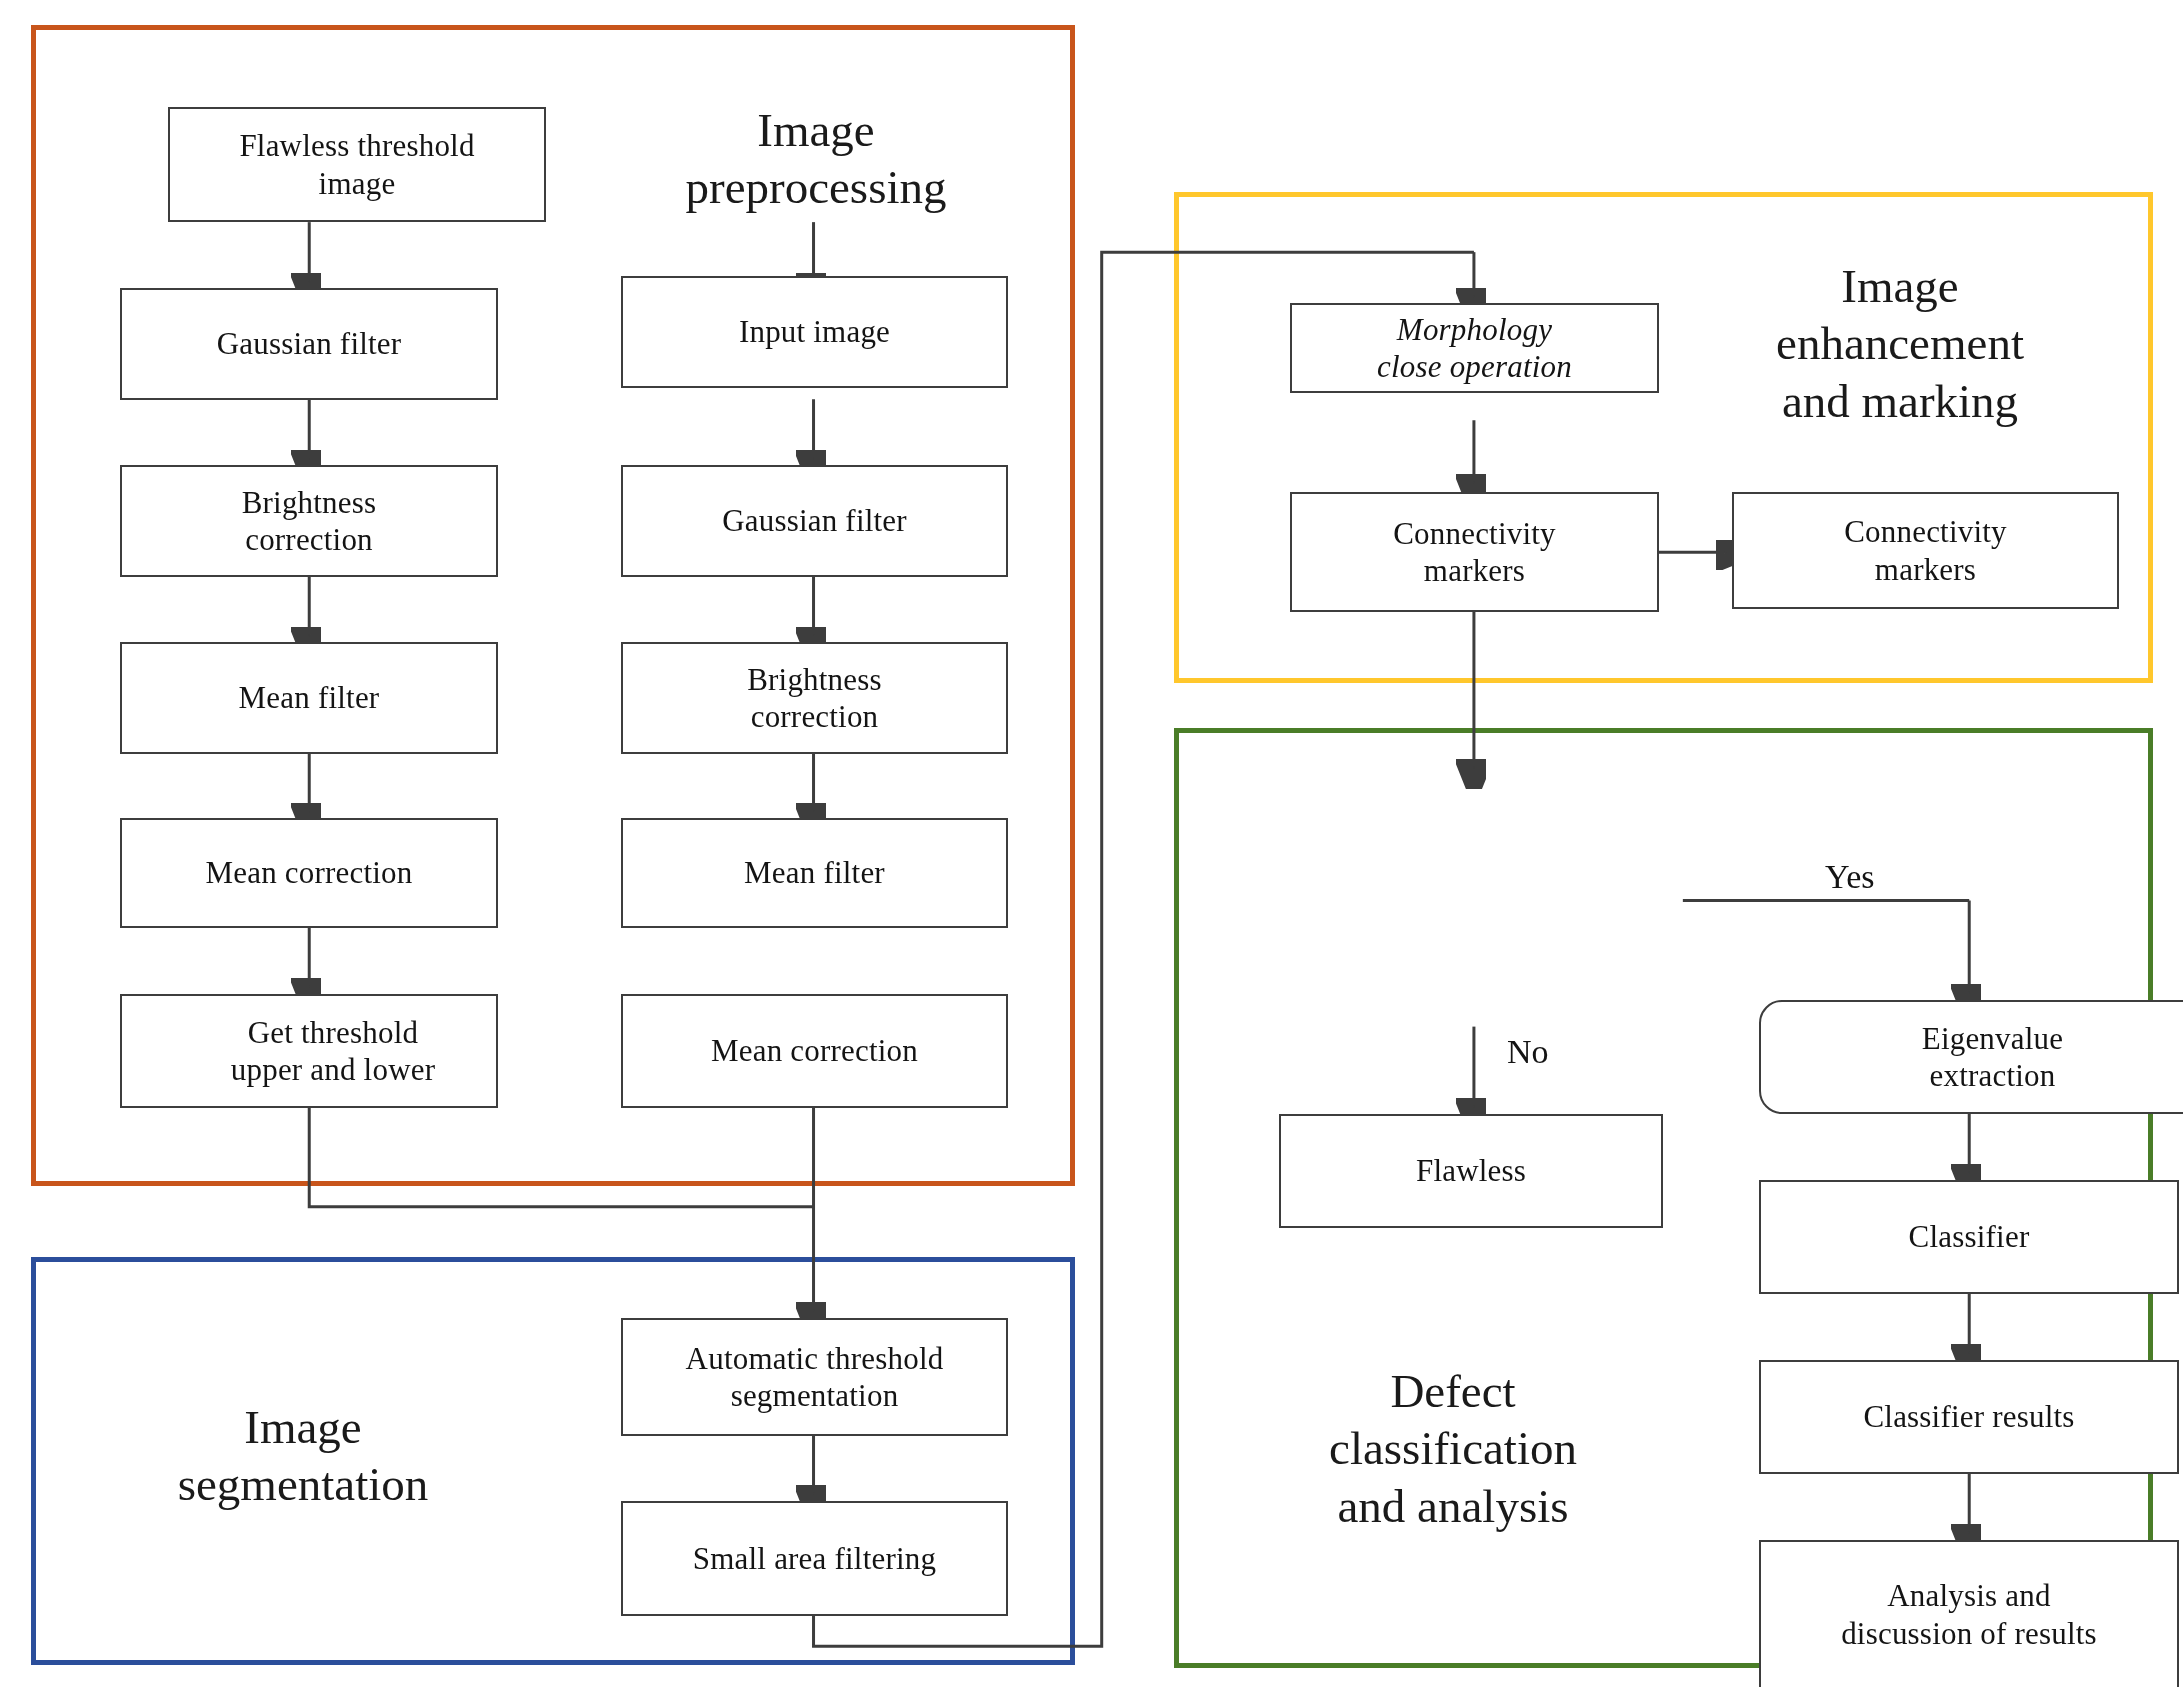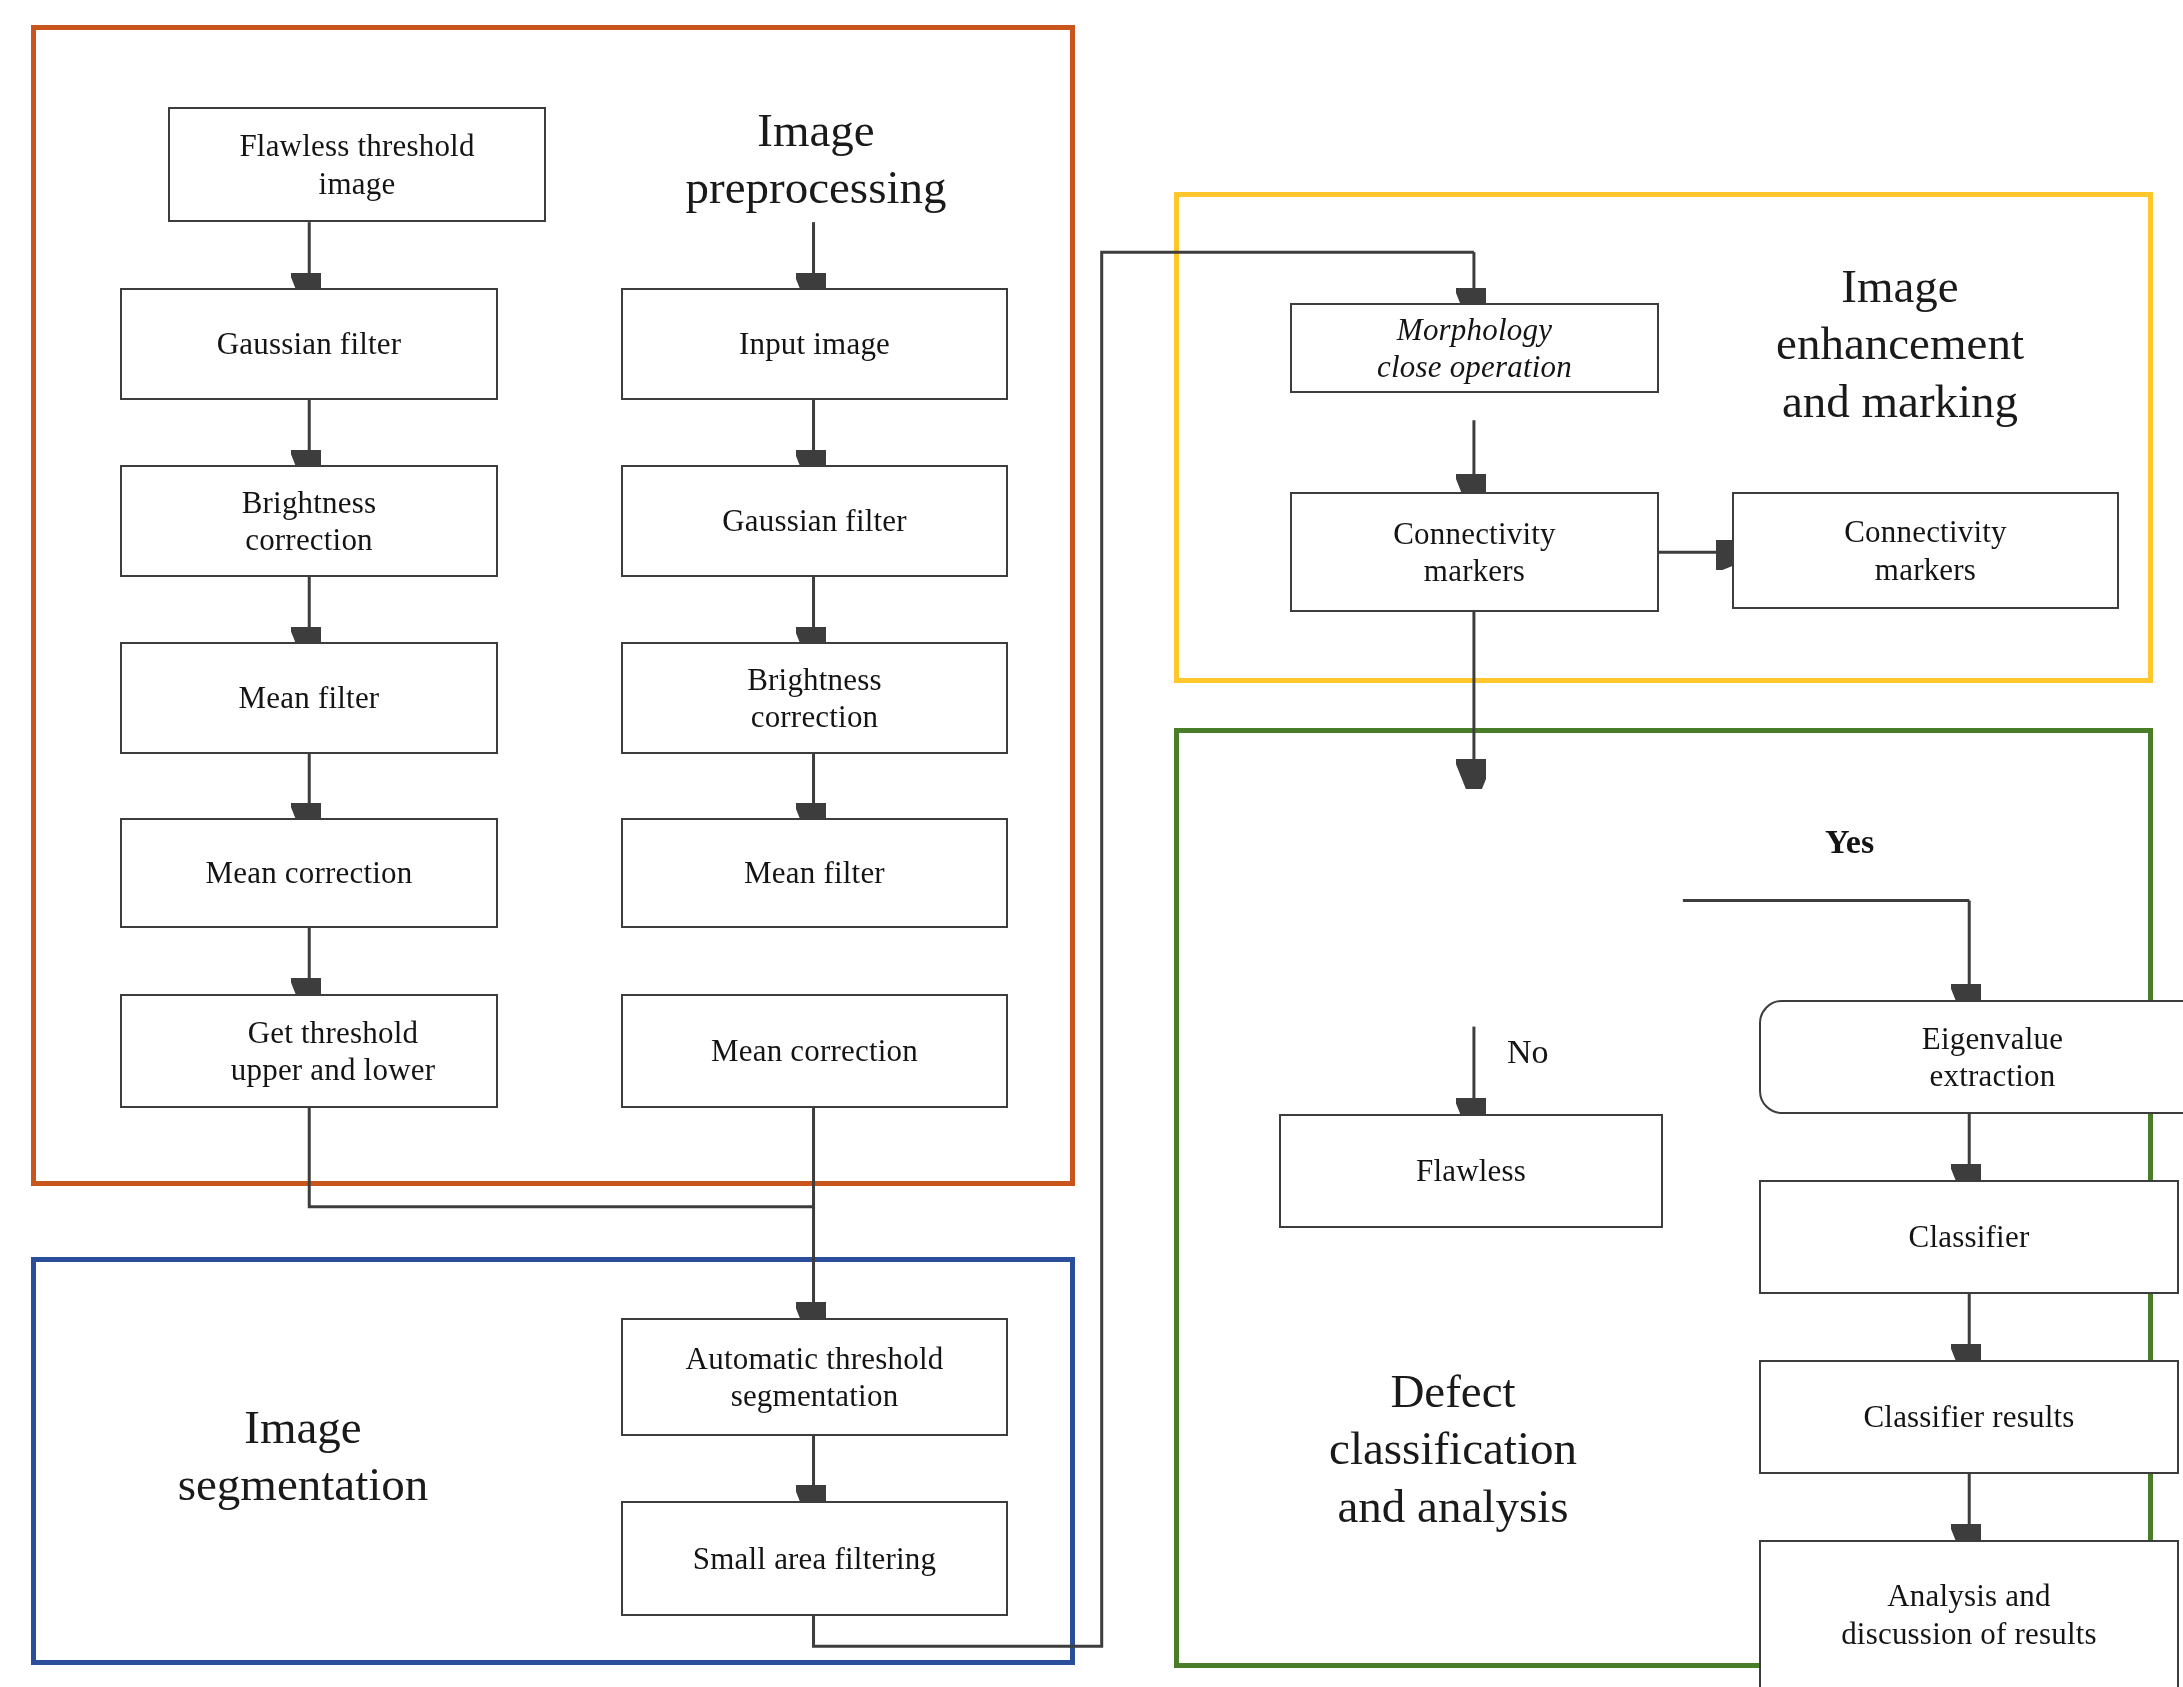--- a/index.html
+++ b/index.html
@@ -143,21 +143,21 @@
   <div class="node" style="left:120px;top:465px;width:378px;height:112px;">Brightness
 correction</div>
 
   <div class="node" style="left:120px;top:642px;width:378px;height:112px;">Mean filter</div>
 
   <div class="node" style="left:120px;top:818px;width:378px;height:110px;">Mean correction</div>
 
   <div class="node" style="left:120px;top:994px;width:378px;height:114px;padding-left:48px;">Get threshold
 upper and lower</div>
 
-  <div class="node" style="left:621px;top:288px;width:387px;height:112px;">Input image</div>
+  <div class="node" style="left:621px;top:276px;width:387px;height:112px;">Input image</div>
 
   <div class="node" style="left:621px;top:465px;width:387px;height:112px;">Gaussian filter</div>
 
   <div class="node" style="left:621px;top:642px;width:387px;height:112px;">Brightness
 correction</div>
 
   <div class="node" style="left:621px;top:818px;width:387px;height:110px;">Mean filter</div>
 
   <div class="node" style="left:621px;top:994px;width:387px;height:114px;">Mean correction</div>
 
@@ -181,18 +181,18 @@
   <div class="node" style="left:1759px;top:1000px;width:467px;height:114px;border-radius:23px;">Eigenvalue
 extraction</div>
 
   <div class="node" style="left:1759px;top:1360px;width:420px;height:114px;">Classifier results</div>
 
   <div class="node" style="left:1759px;top:1180px;width:420px;height:114px;">Classifier</div>
 
   <div class="node" style="left:1759px;top:1540px;width:420px;height:149px;">Analysis and
 discussion of results</div>
 
-  <div class="edge-label" style="left:1825px;top:823px;font-weight:bold;">Yes</div>
+  <div class="edge-label" style="left:1825px;top:858px;">Yes</div>
 
   <div class="edge-label" style="left:1507px;top:1033px;">No</div>
 
 </div>
 
 
 </body></html>

